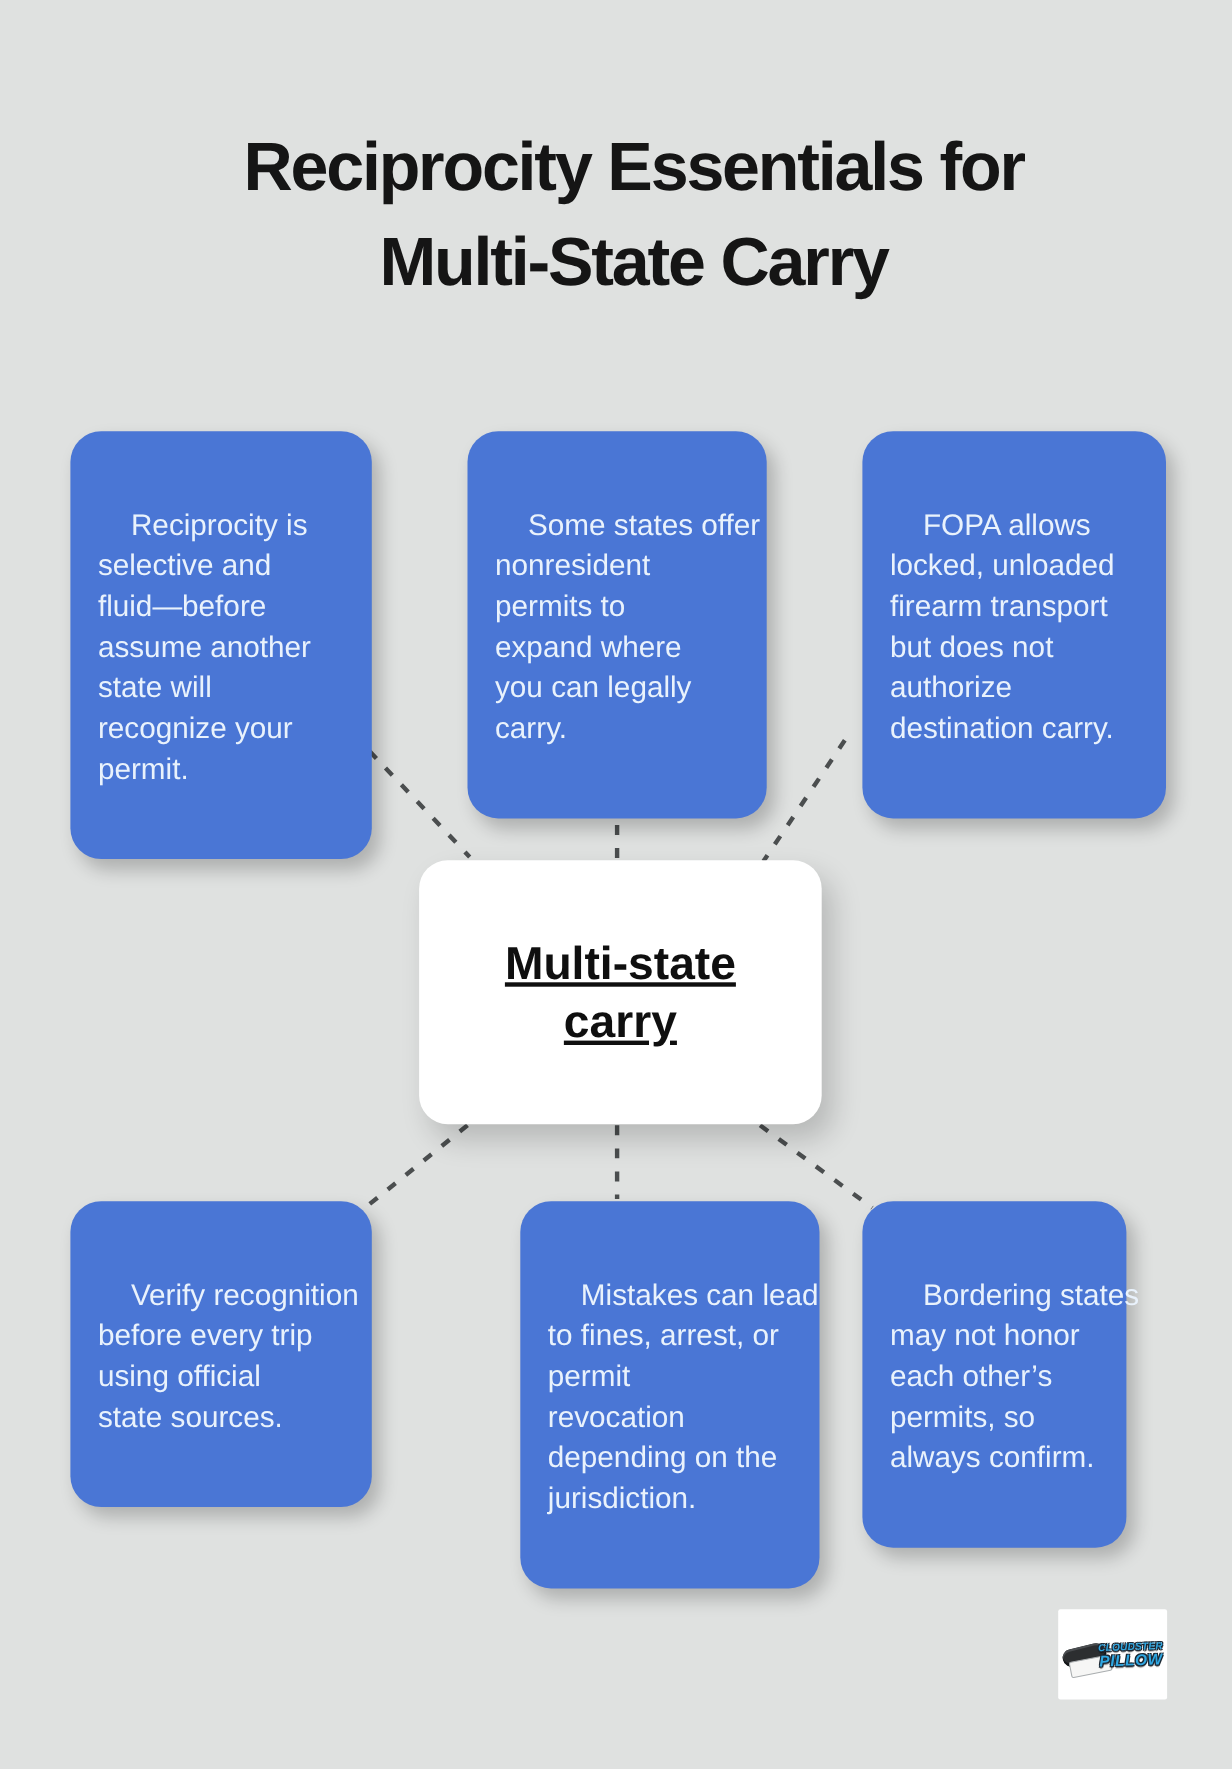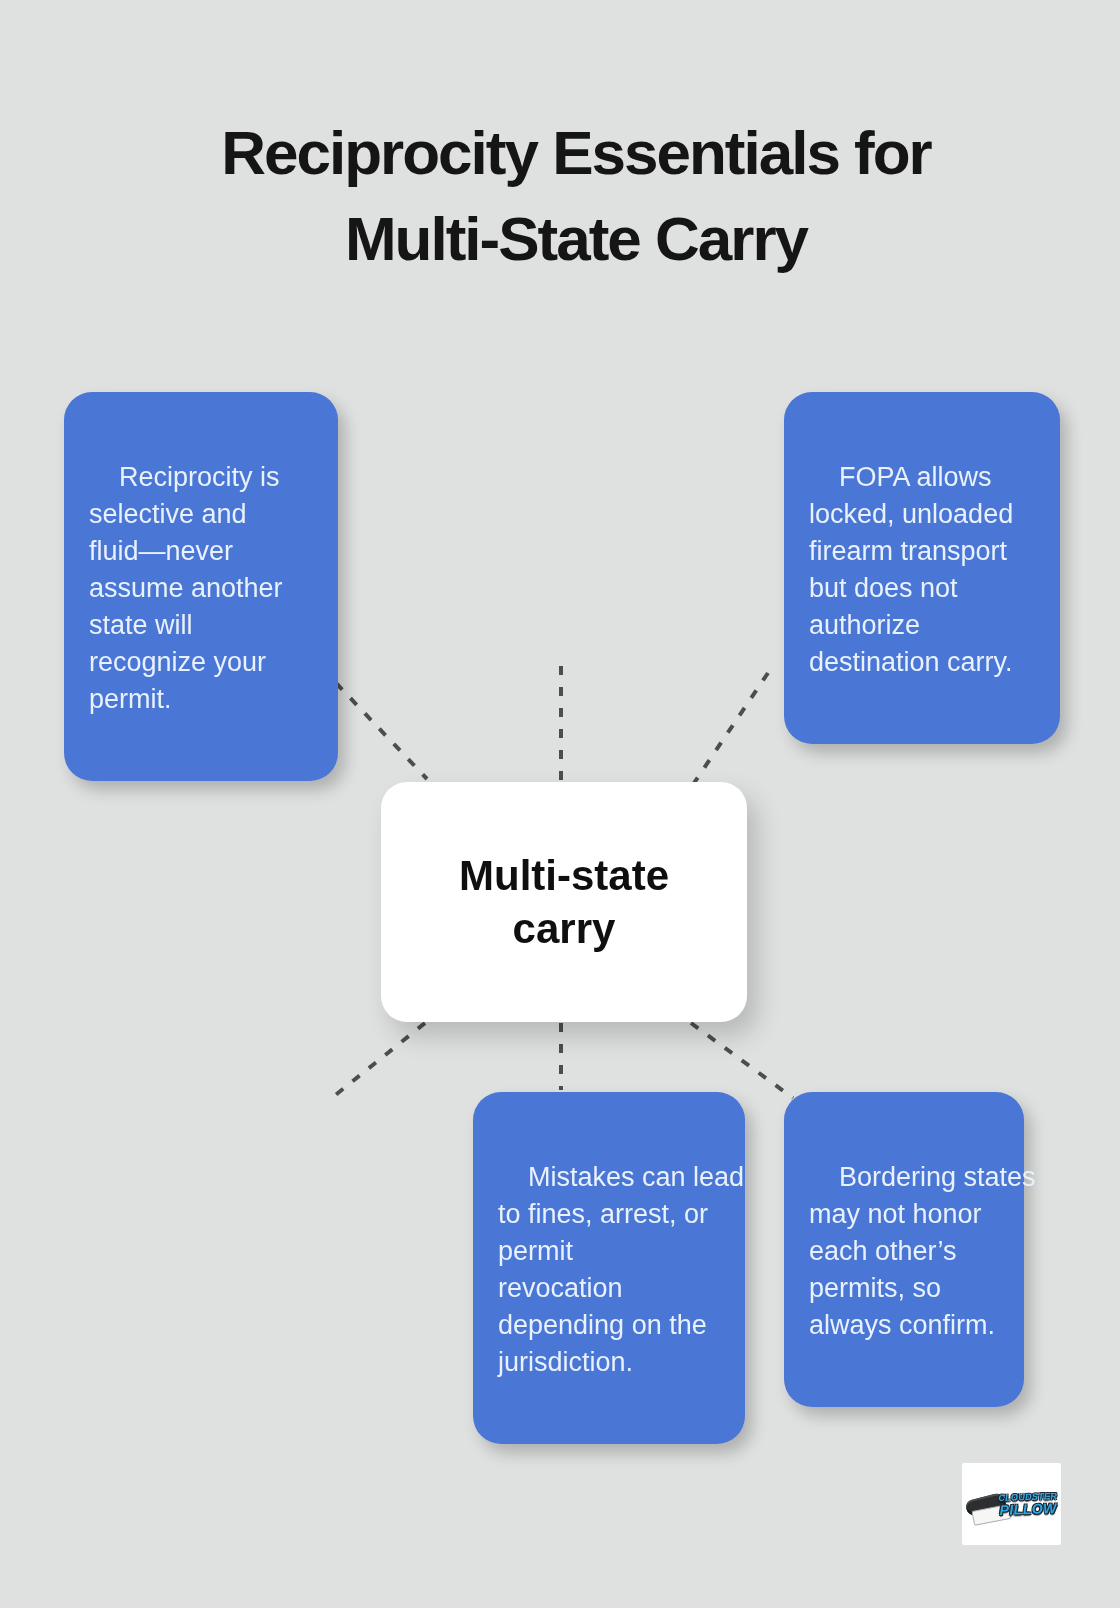--- a/index.html
+++ b/index.html
@@ -70,20 +70,21 @@
     align-items: center;
     justify-content: center;
   }
   .center-label {
     white-space: pre;
     text-align: center;
     font-size: 42px;
     line-height: 53px;
     font-weight: bold;
     color: var(--center-text, #0f0f0f);
+    text-decoration: underline;
   }
   .brand-badge {
     position: absolute;
     left: 962px;
     top: 1463px;
     width: 99px;
     height: 82px;
     background: #ffffff;
     border-radius: 2px;
     display: flex;
@@ -174,33 +175,47 @@
     <line x1="561" y1="666" x2="561" y2="780"></line>
     <line x1="768" y1="673" x2="694" y2="783"></line>
     <line x1="425" y1="1023" x2="333" y2="1097"></line>
     <line x1="561" y1="1023" x2="561" y2="1090"></line>
     <line x1="691" y1="1023" x2="793" y2="1098"></line>
   </svg>
 
   <div class="card c1">
     <span>Reciprocity is
 selective and
-fluid—never
+fluid—before
 assume another
 state will
 recognize your
 permit.</span>
+  </div>
+  <div class="card c2">
+    <span>Some states offer
+nonresident
+permits to
+expand where
+you can legally
+carry.</span>
   </div>
   <div class="card c3">
     <span>FOPA allows
 locked, unloaded
 firearm transport
 but does not
 authorize
 destination carry.</span>
+  </div>
+  <div class="card c4">
+    <span>Verify recognition
+before every trip
+using official
+state sources.</span>
   </div>
   <div class="card c5">
     <span>Mistakes can lead
 to fines, arrest, or
 permit
 revocation
 depending on the
 jurisdiction.</span>
   </div>
   <div class="card c6">

